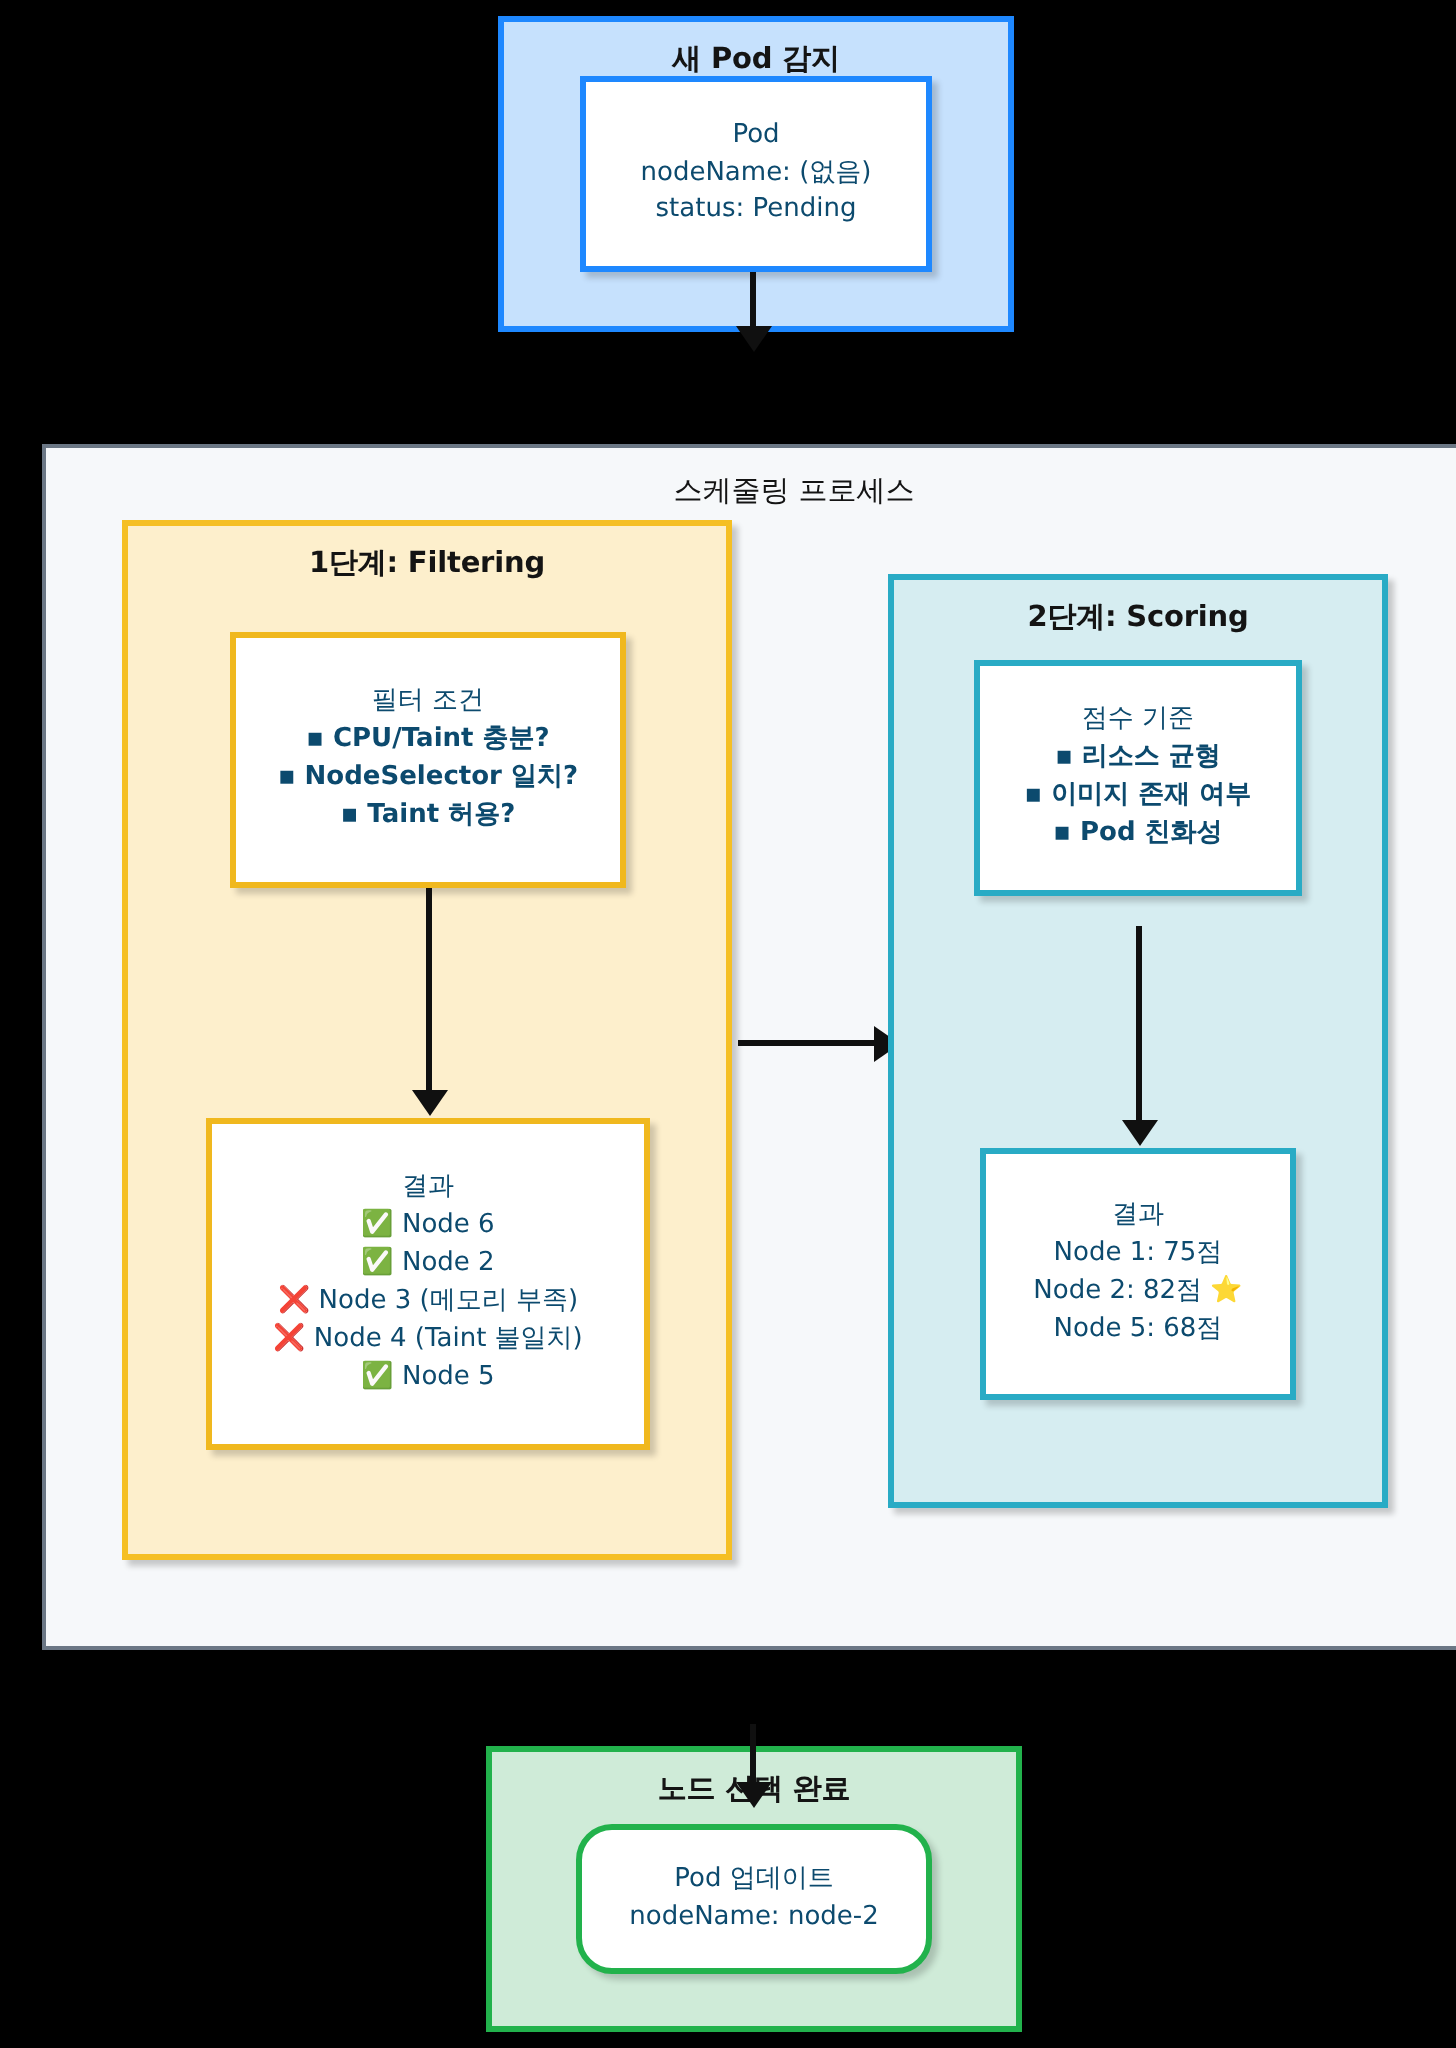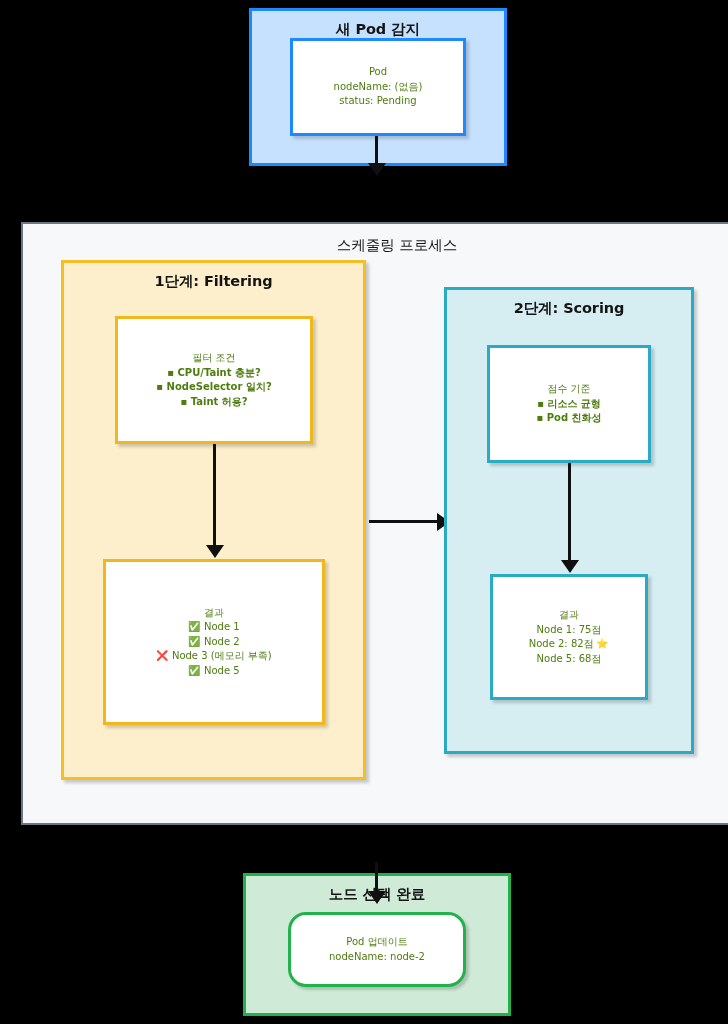--- a/index.html
+++ b/index.html
@@ -49,23 +49,23 @@
     background: #FFFFFF;
     border-width: 3px;
     border-style: solid;
     display: flex;
     flex-direction: column;
     align-items: center;
     justify-content: center;
     box-shadow: 3px 3px 3px rgba(0,0,0,0.18);
   }
   .node .line {
-    font-size: 10px;
+    font-size: 13px;
     line-height: 1.45;
-    color: #4d7c0f;
+    color: #0c4a6e;
     white-space: nowrap;
     text-align: left;
     font-weight: 400;
   }
   .node .line.bulleted {
     font-weight: 700;
   }
 
   
   .blue   { border-color: #1E88FF; background: #C6E1FD; }
@@ -154,36 +154,38 @@
     <div class="line bulleted">▪ CPU/Taint 충분?</div>
     <div class="line bulleted">▪ NodeSelector 일치?</div>
     <div class="line bulleted">▪ Taint 허용?</div>
   </div>
 
   <div class="arrow-v" style="left:200px; top:444px; height:104px;"></div>
   <div class="arrow-head-down" style="left:193px; top:545px;"></div>
 
   <div class="node yellow-node" style="left:90px; top:559px; width:222px; height:166px;">
     <div class="line">결과</div>
-    <div class="line emoji">✅ Node 1</div>
+    <div class="line emoji">✅ Node 6</div>
     <div class="line emoji">✅ Node 2</div>
     <div class="line emoji">❌ Node 3 (메모리 부족)</div>
+    <div class="line emoji">❌ Node 4 (Taint 불일치)</div>
     <div class="line emoji">✅ Node 5</div>
   </div>
 
   <div class="arrow-h" style="left:356px; top:520px; width:72px;"></div>
   <div class="arrow-head-right" style="left:424px; top:513px;"></div>
 
   <div class="group teal" style="left:431px; top:287px; width:250px; height:467px;">
     <div class="group-title" style="top:9px;">2단계: Scoring</div>
   </div>
 
-  <div class="node teal-node" style="left:474px; top:345px; width:164px; height:118px;">
+  <div class="node teal-node" style="left:474px; top:330px; width:164px; height:118px;">
     <div class="line">점수 기준</div>
     <div class="line bulleted">▪ 리소스 균형</div>
+    <div class="line bulleted">▪ 이미지 존재 여부</div>
     <div class="line bulleted">▪ Pod 친화성</div>
   </div>
 
   <div class="arrow-v" style="left:555px; top:463px; height:100px;"></div>
   <div class="arrow-head-down" style="left:548px; top:560px;"></div>
 
   <div class="node teal-node" style="left:477px; top:574px; width:158px; height:126px;">
     <div class="line">결과</div>
     <div class="line">Node 1: 75점</div>
     <div class="line emoji">Node 2: 82점 ⭐</div>

